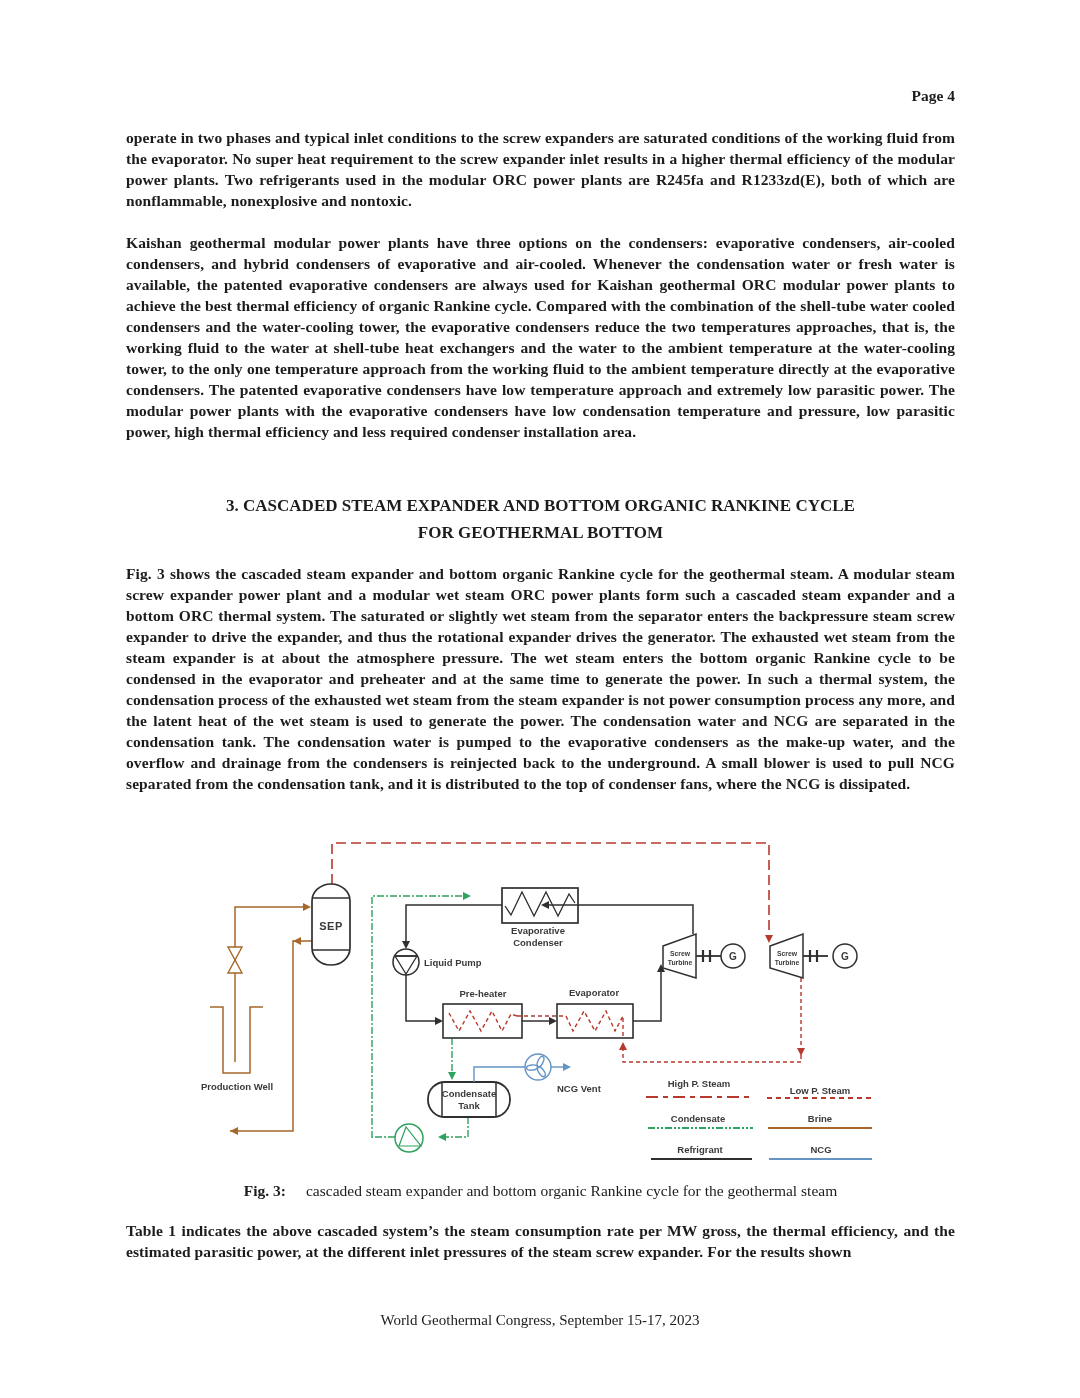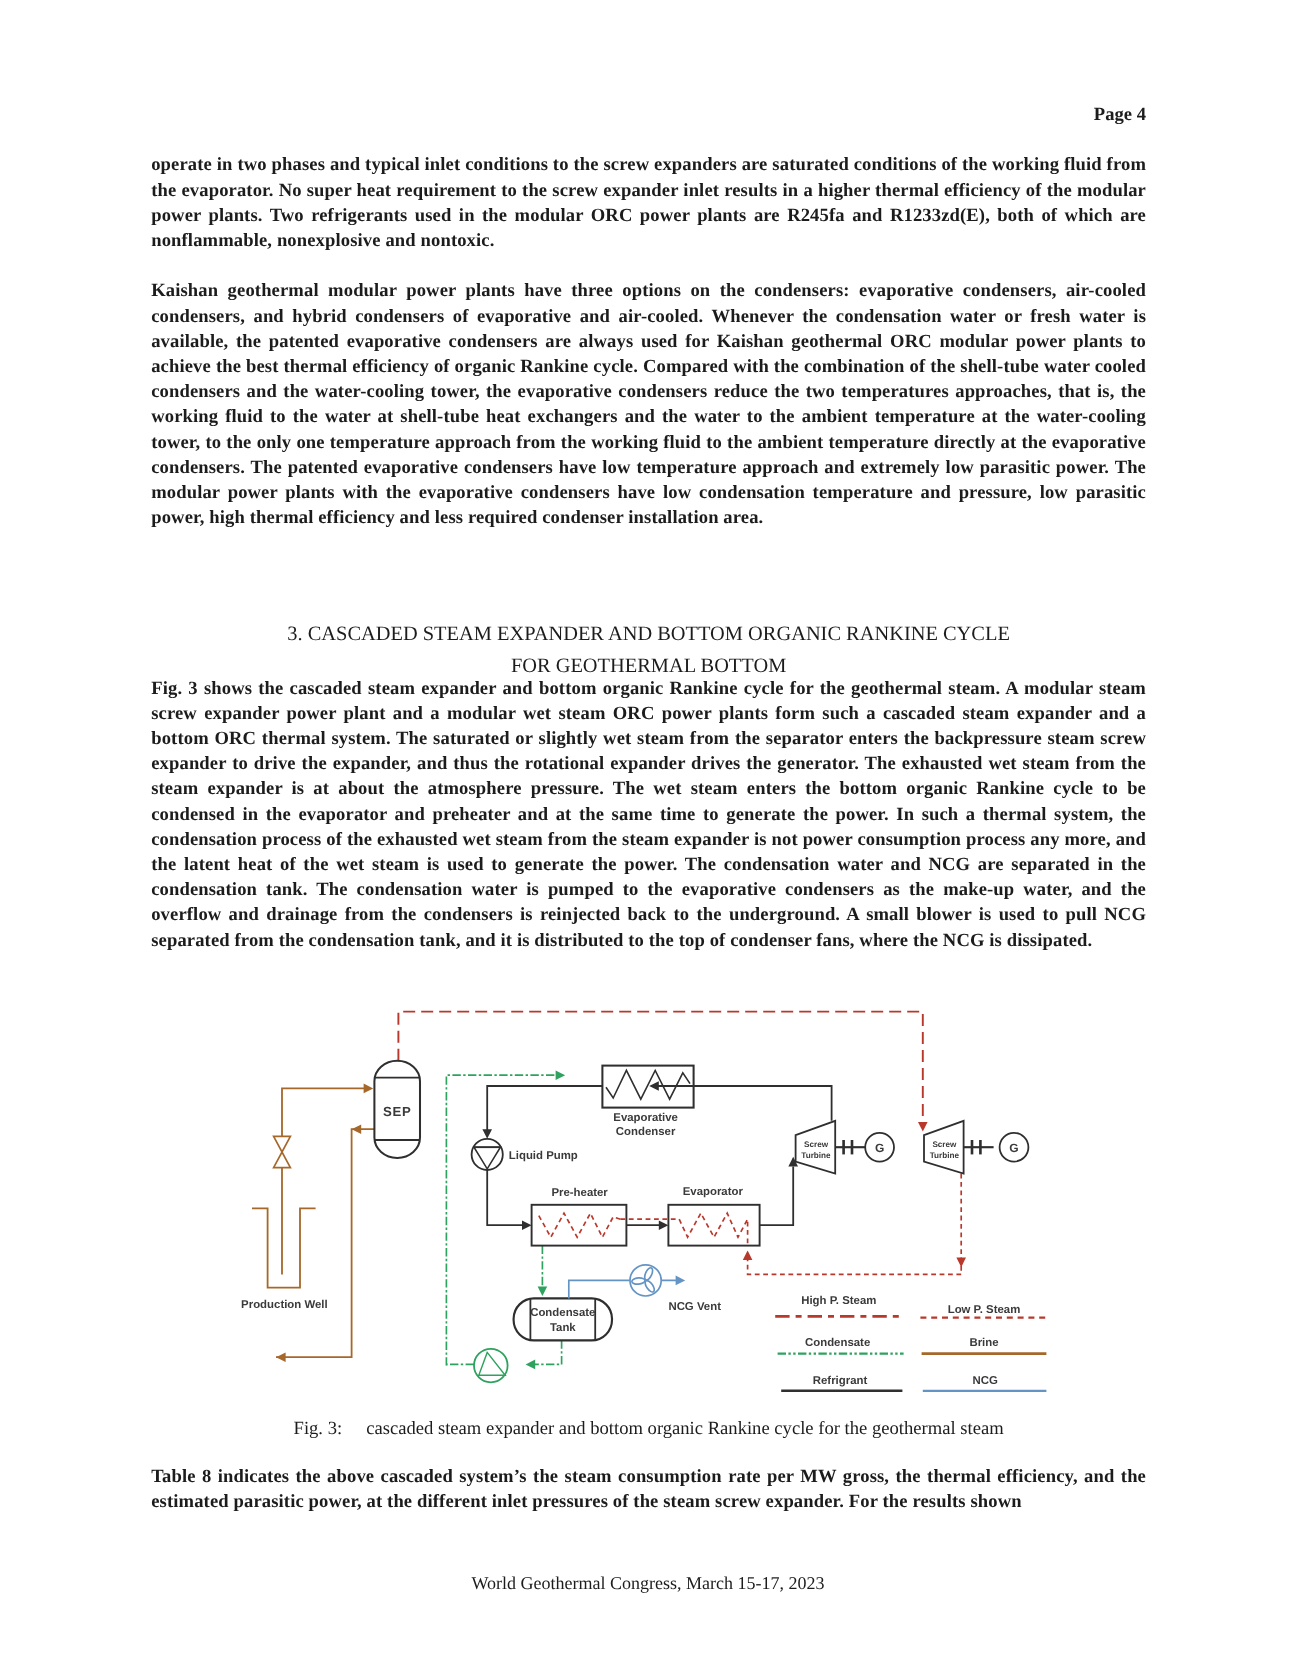--- a/index.html
+++ b/index.html
@@ -19,32 +19,32 @@
     letter-spacing:0.1px;
     font-weight:bold;
   }
   .page-number{
     position:absolute;
     top:87px;right:125px;
     font-size:15.5px;font-weight:bold;
   }
   .section-heading{
     position:absolute;
-    left:126px;width:829px;top:514px;
+    left:126px;width:829px;top:492px;
     text-align:center;
-    font-size:17px;font-weight:normal;
+    font-size:17px;font-weight:bold;
     line-height:27px;
   }
   .figure-caption{
     position:absolute;
     left:126px;width:829px;top:1182px;
     text-align:center;
     font-size:15.5px;
   }
-  .figure-caption .cap-label{font-weight:normal;}
+  .figure-caption .cap-label{font-weight:bold;}
   .figure-caption .cap-text{margin-left:20px;}
   .footer-text{
     position:absolute;
     left:0;width:1080px;top:1312px;
     text-align:center;
     font-size:15px;
   }
   .figure-svg{
     position:absolute;
     left:190px;top:838px;
@@ -230,17 +230,17 @@
 
       <text class="lbl" x="821" y="1153" text-anchor="middle">NCG</text>
       <line x1="769" y1="1159" x2="872" y2="1159" stroke="#6494c4" stroke-width="1.8"></line>
     </g>
   </svg>
 
   <div class="figure-caption">
     <span class="cap-label">Fig. 3:</span><span class="cap-text">cascaded steam expander and bottom organic Rankine cycle for the geothermal steam</span>
   </div>
 
-  <div class="body-text" style="top:1220px;">Table 8 indicates the above cascaded system’s the steam consumption rate per MW gross, the thermal efficiency, and the estimated parasitic power, at the different inlet pressures of the steam screw expander. For the results shown</div>
-
-  <div class="footer-text">World Geothermal Congress, March 15-17, 2023</div>
+  <div class="body-text" style="top:1220px;">Table 1 indicates the above cascaded system’s the steam consumption rate per MW gross, the thermal efficiency, and the estimated parasitic power, at the different inlet pressures of the steam screw expander. For the results shown</div>
+
+  <div class="footer-text">World Geothermal Congress, September 15-17, 2023</div>
 
 </div>
 
 </body></html>

